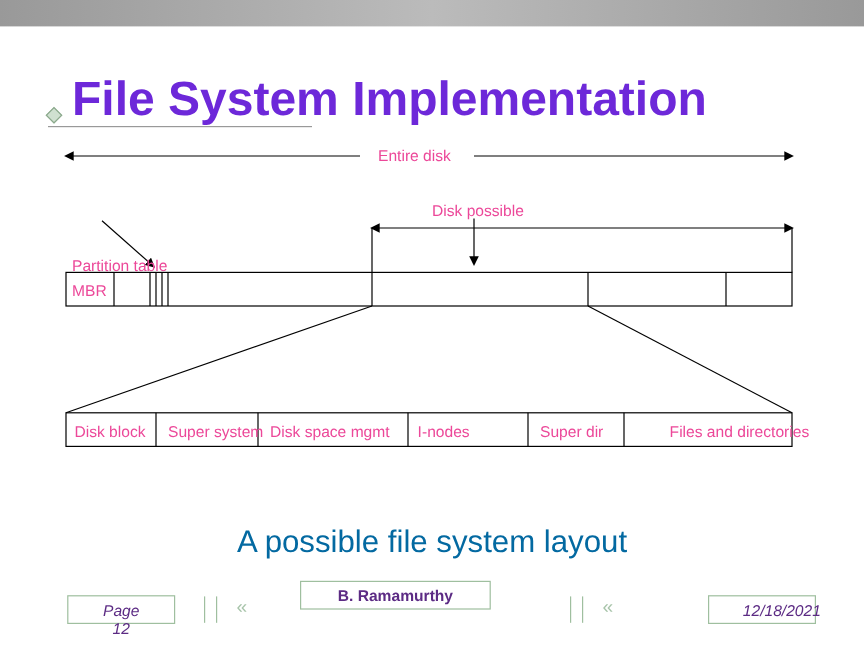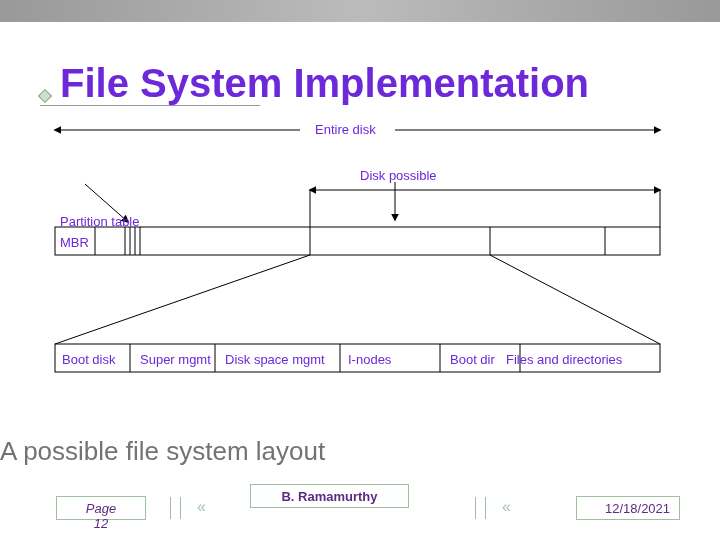--- a/index.html
+++ b/index.html
@@ -47,54 +47,55 @@
     top: 112px;
     left: 40px;
     width: 640px;
     height: 300px;
   }
   .caption {
     position: absolute;
     top: 436px;
     left: 0;
     width: 720px;
+    text-align: center;
     font-size: 26px;
-    color: #737373;
+    color: #0369a1;
     font-family: Verdana, Arial, sans-serif;
   }
   .footer-box {
     position: absolute;
     border: 1px solid #9fbf9f;
     padding: 4px 28px;
     font-size: 13px;
     color: #5c2b84;
     text-align: center;
     font-family: Verdana, Arial, sans-serif;
     height: 24px;
     line-height: 15px;
   }
   .footer-page   { bottom: 20px; left: 56px;  width: 90px; font-style: italic; }
   .footer-author { bottom: 32px; left: 250px; width: 159px; font-weight: bold; }
-  .footer-date   { bottom: 20px; right: 40px; width: 104px; }
+  .footer-date   { bottom: 20px; right: 40px; width: 90px; font-style: italic; }
   .divider {
     position: absolute;
     height: 22px;
     width: 0;
     border-left: 1px solid #9fbf9f;
     bottom: 21px;
   }
   .d1 { left: 170px; } .d2 { left: 180px; }
   .d3 { left: 475px; } .d4 { left: 485px; }
   .faded { color: #a8c4aa; position: absolute; font-size: 16px; bottom: 24px; }
   .f1 { left: 197px; } .f2 { left: 502px; }
   .dlabel {
     position: absolute;
     font-family: Arial, sans-serif;
     font-size: 13px;
-    color: #6d28d9;
+    color: #ec4899;
   }
 </style>
 </head>
 <body>
 
 <div class="titlebar"></div>
 
 <h1 class="title">File System Implementation</h1>
 <hr class="title-rule">
 <div class="diamond"></div>
@@ -138,26 +139,26 @@
   <line x1="175" y1="232" x2="175" y2="260" stroke="#000"></line>
   <line x1="300" y1="232" x2="300" y2="260" stroke="#000"></line>
   <line x1="400" y1="232" x2="400" y2="260" stroke="#000"></line>
   <line x1="480" y1="232" x2="480" y2="260" stroke="#000"></line>
 </svg>
 
 <div class="dlabel" style="left:315px; top:122px;">Entire disk</div>
 <div class="dlabel" style="left:60px; top:170px;margin-top:44px;">Partition table</div>
 <div class="dlabel" style="left:360px; top:168px;">Disk possible</div>
 <div class="dlabel" style="left:60px; top:235px;">MBR</div>
-<div class="dlabel" style="left:62px; top:352px;">Boot disk</div>
-<div class="dlabel" style="left:140px; top:352px;">Super mgmt</div>
+<div class="dlabel" style="left:62px; top:352px;">Disk block</div>
+<div class="dlabel" style="left:140px; top:352px;">Super system</div>
 <div class="dlabel" style="left:225px; top:352px;">Disk space mgmt</div>
 <div class="dlabel" style="left:348px; top:352px;">I-nodes</div>
-<div class="dlabel" style="left:450px; top:352px;">Boot dir</div>
-<div class="dlabel" style="left:506px; top:352px;">Files and directories</div>
+<div class="dlabel" style="left:450px; top:352px;">Super dir</div>
+<div class="dlabel" style="left:558px; top:352px;">Files and directories</div>
 
 <div class="caption">A possible file system layout</div>
 
 <div class="footer-box footer-page">Page 12</div>
 <div class="divider d1"></div>
 <div class="divider d2"></div>
 <span class="faded f1">«</span>
 <div class="footer-box footer-author">B. Ramamurthy</div>
 <div class="divider d3"></div>
 <div class="divider d4"></div>

